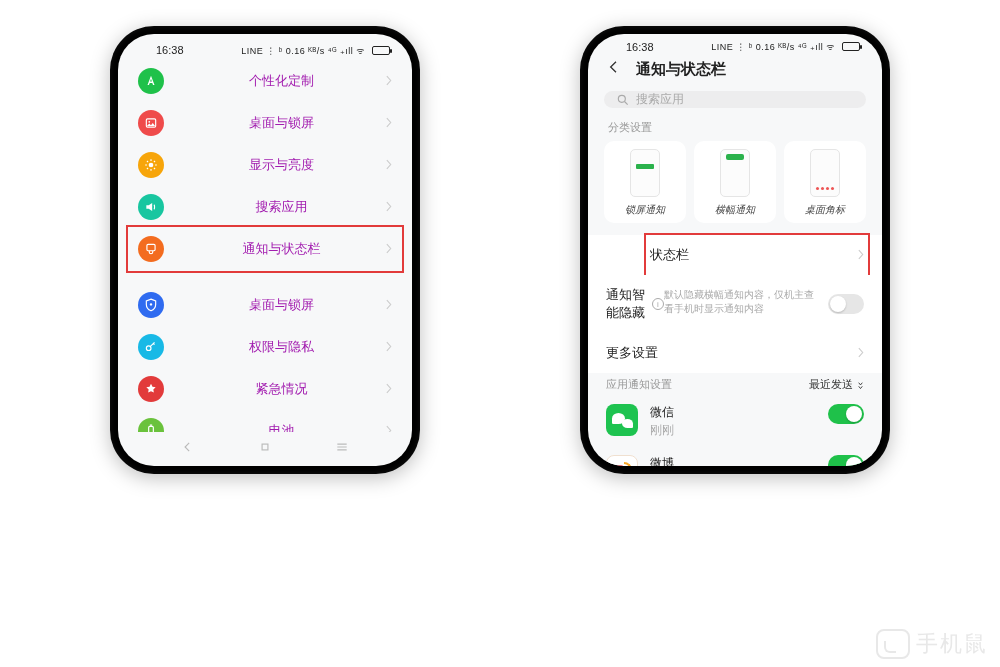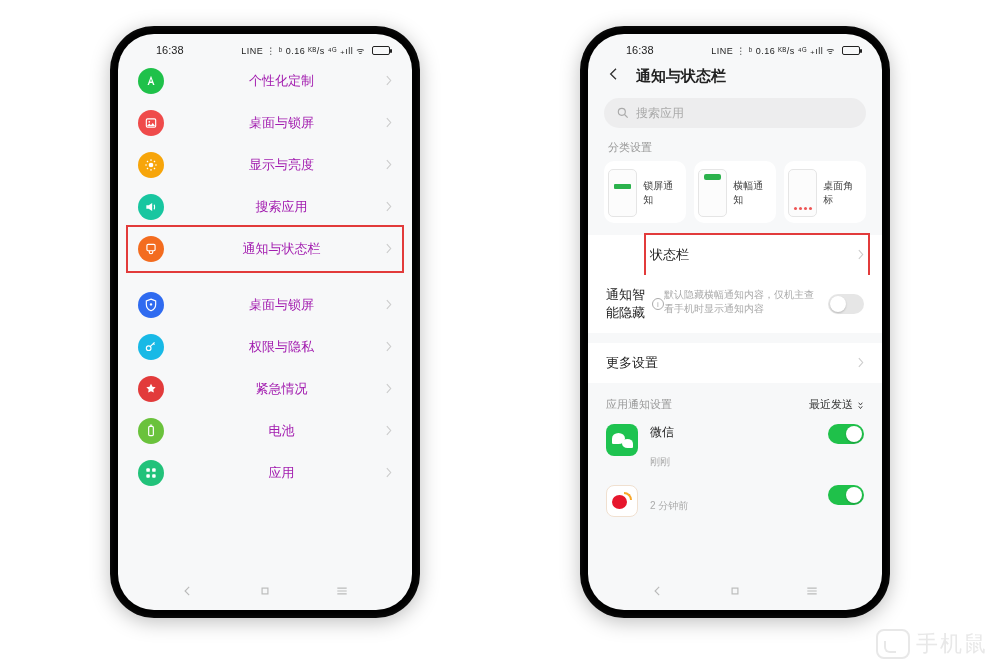--- a/index.html
+++ b/index.html
@@ -14,21 +14,21 @@
   .stage {
     position: absolute;
     inset: 0;
     display: flex;
     justify-content: center;
     gap: 160px;
     padding-top: 26px;
   }
   .phone {
     width: 310px;
-    height: 592px;
+    height: 448px;
     background: #000;
     border-radius: 44px;
     padding: 8px;
     box-shadow: 0 4px 20px rgba(0,0,0,0.25), inset 0 0 6px rgba(255,255,255,0.08);
     position: relative;
   }
   .screen {
     width: 100%;
     height: 100%;
     background: #f7f8f9;
@@ -102,22 +102,22 @@
     background:#ededee;border-radius:18px;
     height:30px;display:flex;align-items:center;padding:0 12px;gap:6px;
   }
   .searchbox svg{width:14px;height:14px;color:#aaa;}
   .search-placeholder{font-size:12px;color:#aaa;}
   .section-label{font-size:11px;color:#999;padding:2px 20px 6px;}
 
   .cards-row{display:flex;gap:8px;padding:0 16px 8px;}
   .card{
     flex:1;background:#fff;border-radius:10px;
-    display:flex;flex-direction:row;align-items:center;
-    padding:8px 4px 6px;gap:6px;
+    display:flex;flex-direction:column;align-items:center;
+    padding:8px 4px 6px;gap:6px;font-style:italic;
   }
   .card-phone{
     width:30px;height:48px;border:1px solid #e5e5e5;border-radius:5px;
     background:#fcfcfc;position:relative;overflow:hidden;
   }
   .card-phone .bar{
     position:absolute;left:5px;right:5px;height:5px;top:14px;background:#2bb24c;border-radius:1px;
   }
   .card-phone .bar2{top:4px;height:6px;border-radius:2px;}
   .card-phone .dots{
@@ -159,21 +159,21 @@
   .app-ico.wechat::before,.app-ico.wechat::after{
     content:'';position:absolute;background:#fff;border-radius:50%;
   }
   .app-ico.wechat::before{width:13px;height:11px;left:6px;top:9px;border-radius:50% 50% 50% 10%;}
   .app-ico.wechat::after{width:11px;height:9px;right:5px;bottom:8px;border-radius:50% 50% 10% 50%;}
   .app-ico.weibo{background:#fff;border:1px solid #f0e0d0;position:relative;}
   .app-ico.weibo::before{content:'';position:absolute;left:5px;top:9px;width:15px;height:14px;background:#e6162d;border-radius:50%;}
   .app-ico.weibo::after{content:'';position:absolute;right:5px;top:6px;width:6px;height:6px;border:2px solid #f8a72a;border-left:none;border-bottom:none;border-radius:0 8px 0 0;}
   .app-text{display:flex;flex-direction:column;flex:1;}
   .app-name{font-size:12px;color:#222;}
-  .app-sub{font-size:10px;color:#aaa;margin-top:14px;}
+  .app-sub{font-size:12px;color:#aaa;margin-top:1px;}
 
   
   .watermark{
     position:absolute;right:12px;bottom:8px;display:flex;align-items:center;gap:6px;
     color:#e8e8e8;font-size:22px;letter-spacing:2px;font-weight:300;
   }
   .watermark .wm-ico{
     width:34px;height:30px;border:2px solid #e8e8e8;border-radius:8px;position:relative;
   }
   .watermark .wm-ico::after{content:'';position:absolute;left:6px;bottom:4px;width:10px;height:10px;border:2px solid #e8e8e8;border-top:none;border-right:none;border-radius:0 0 0 6px;}
@@ -448,20 +448,21 @@
               <span class="app-name">微信</span>
               <span class="app-sub">刚刚</span>
             </div>
             <div class="toggle on">
               <div class="knob"></div>
             </div>
           </div>
           <div class="app-row">
             <div class="app-ico weibo"></div>
             <div class="app-text">
+              <span class="app-name">微博</span>
               <span class="app-sub">2 分钟前</span>
             </div>
             <div class="toggle on">
               <div class="knob"></div>
             </div>
           </div>
         </div>
 
       <div style="flex:1"></div>
       <div class="navbar">

